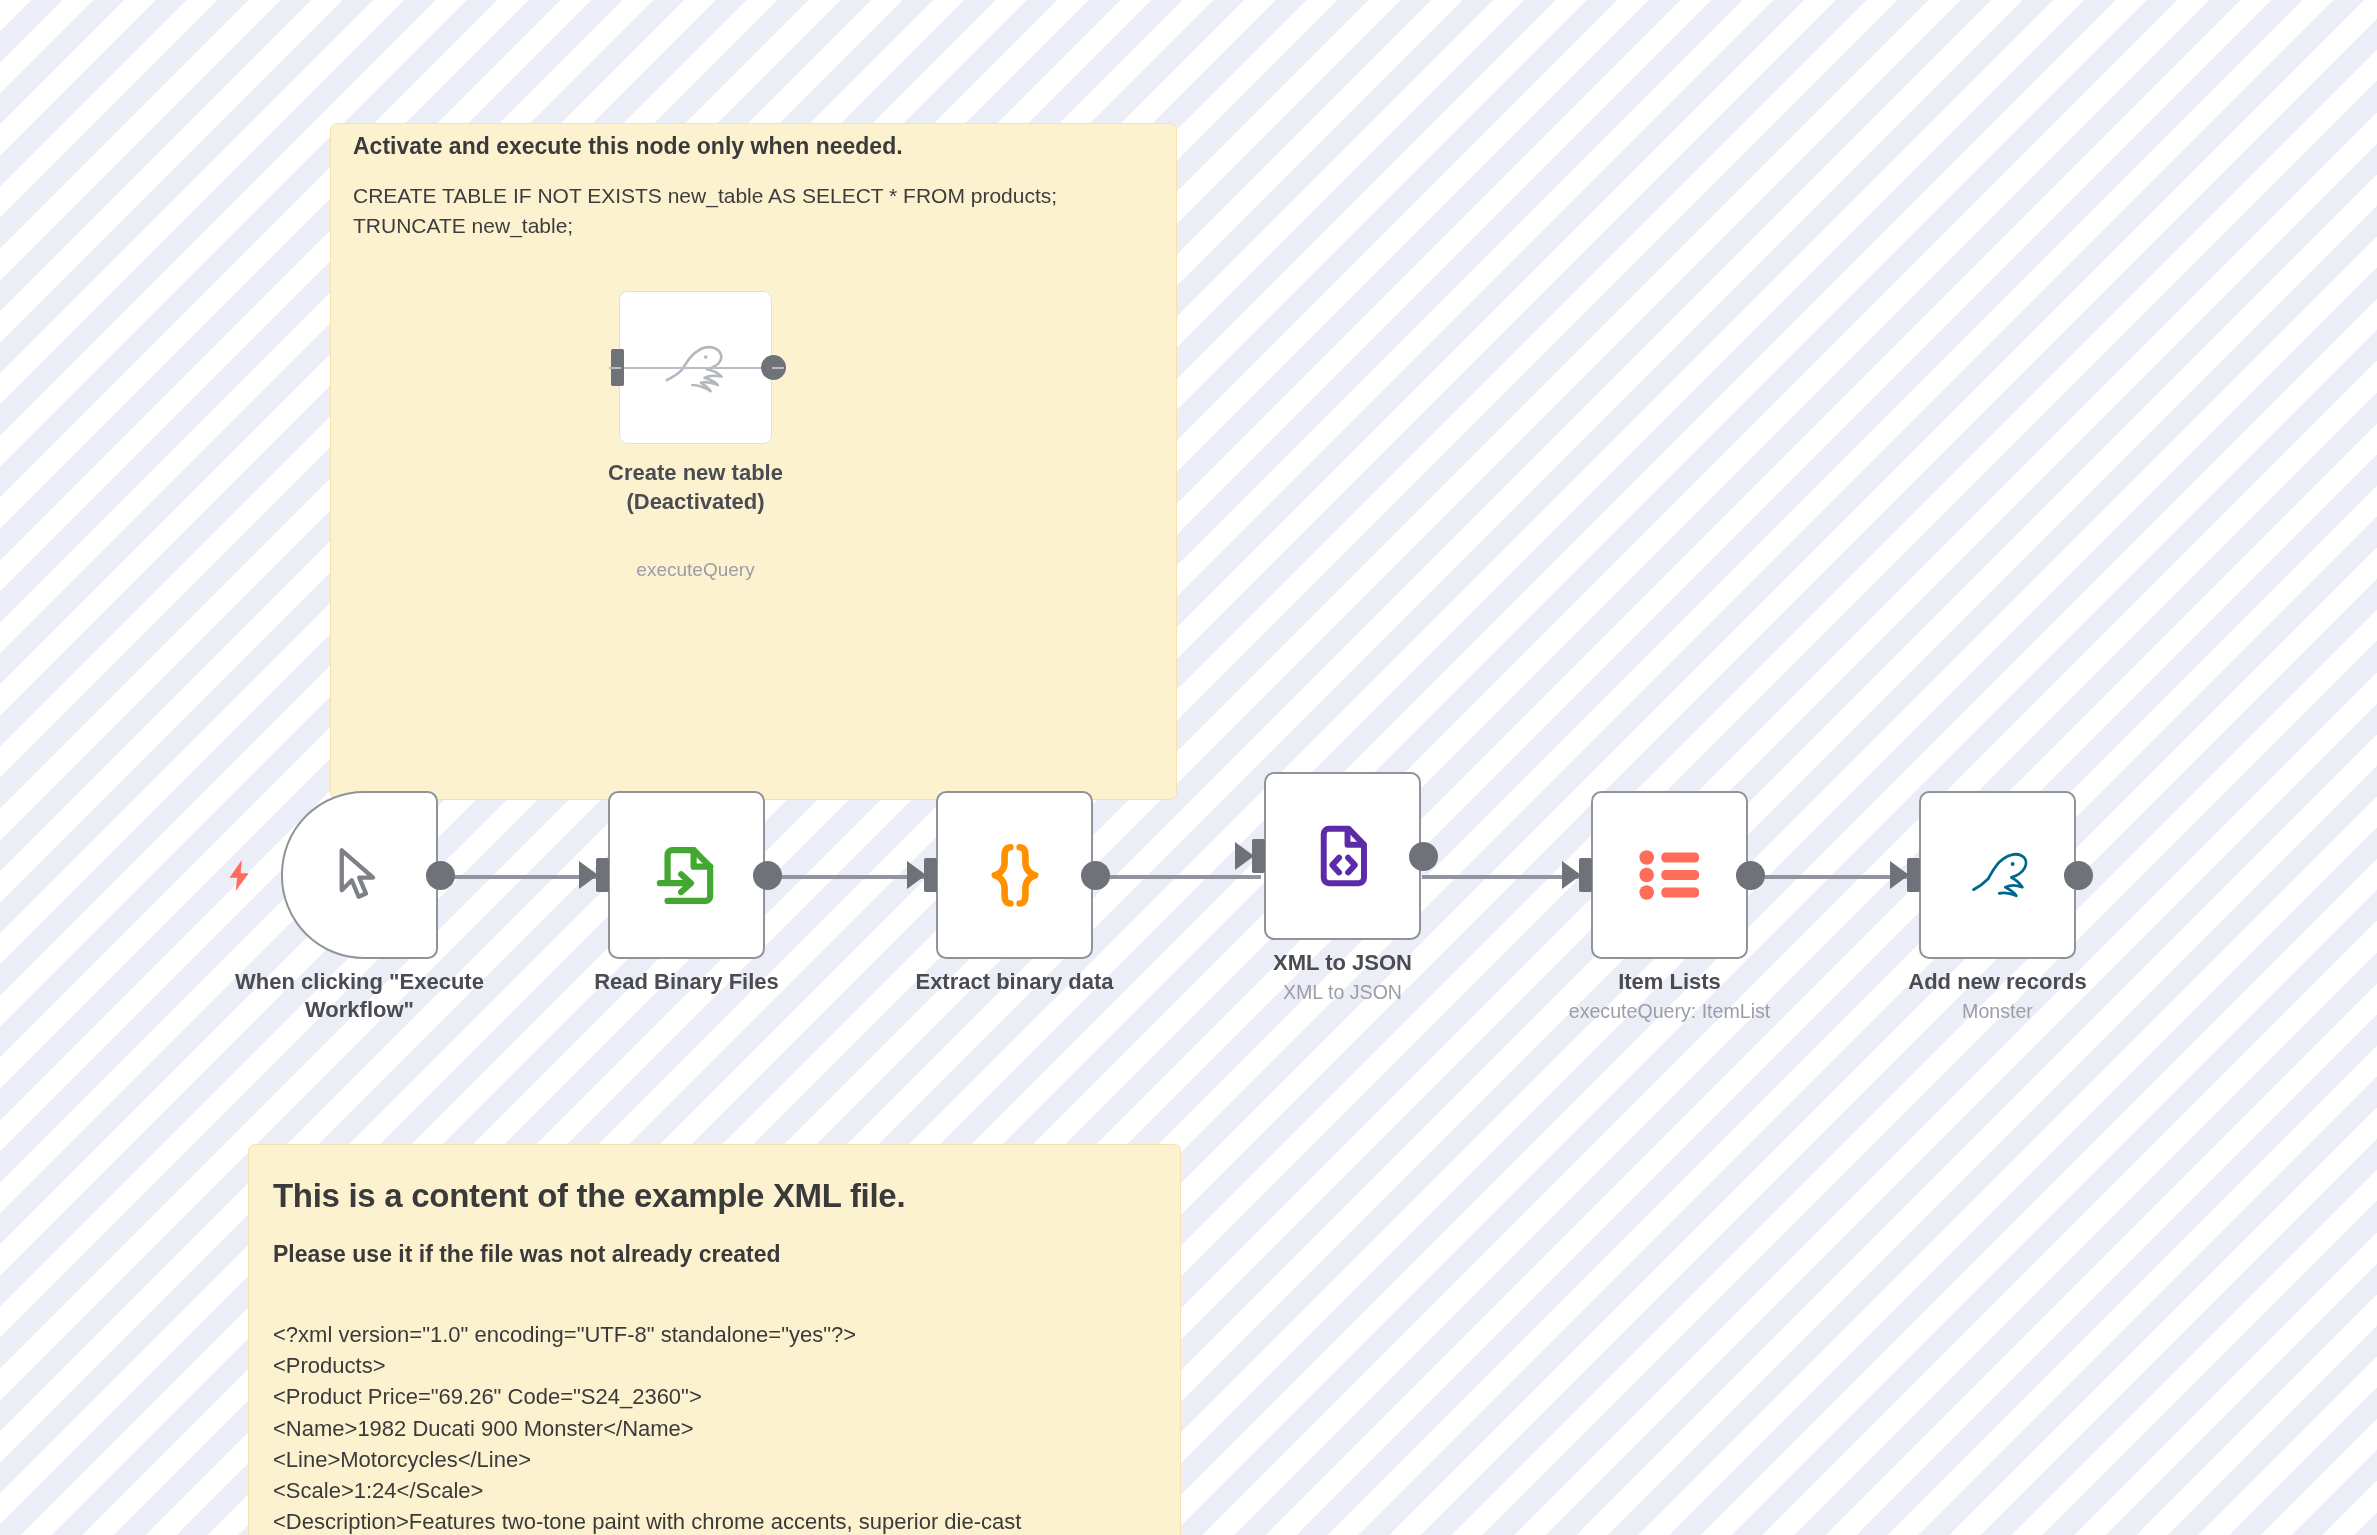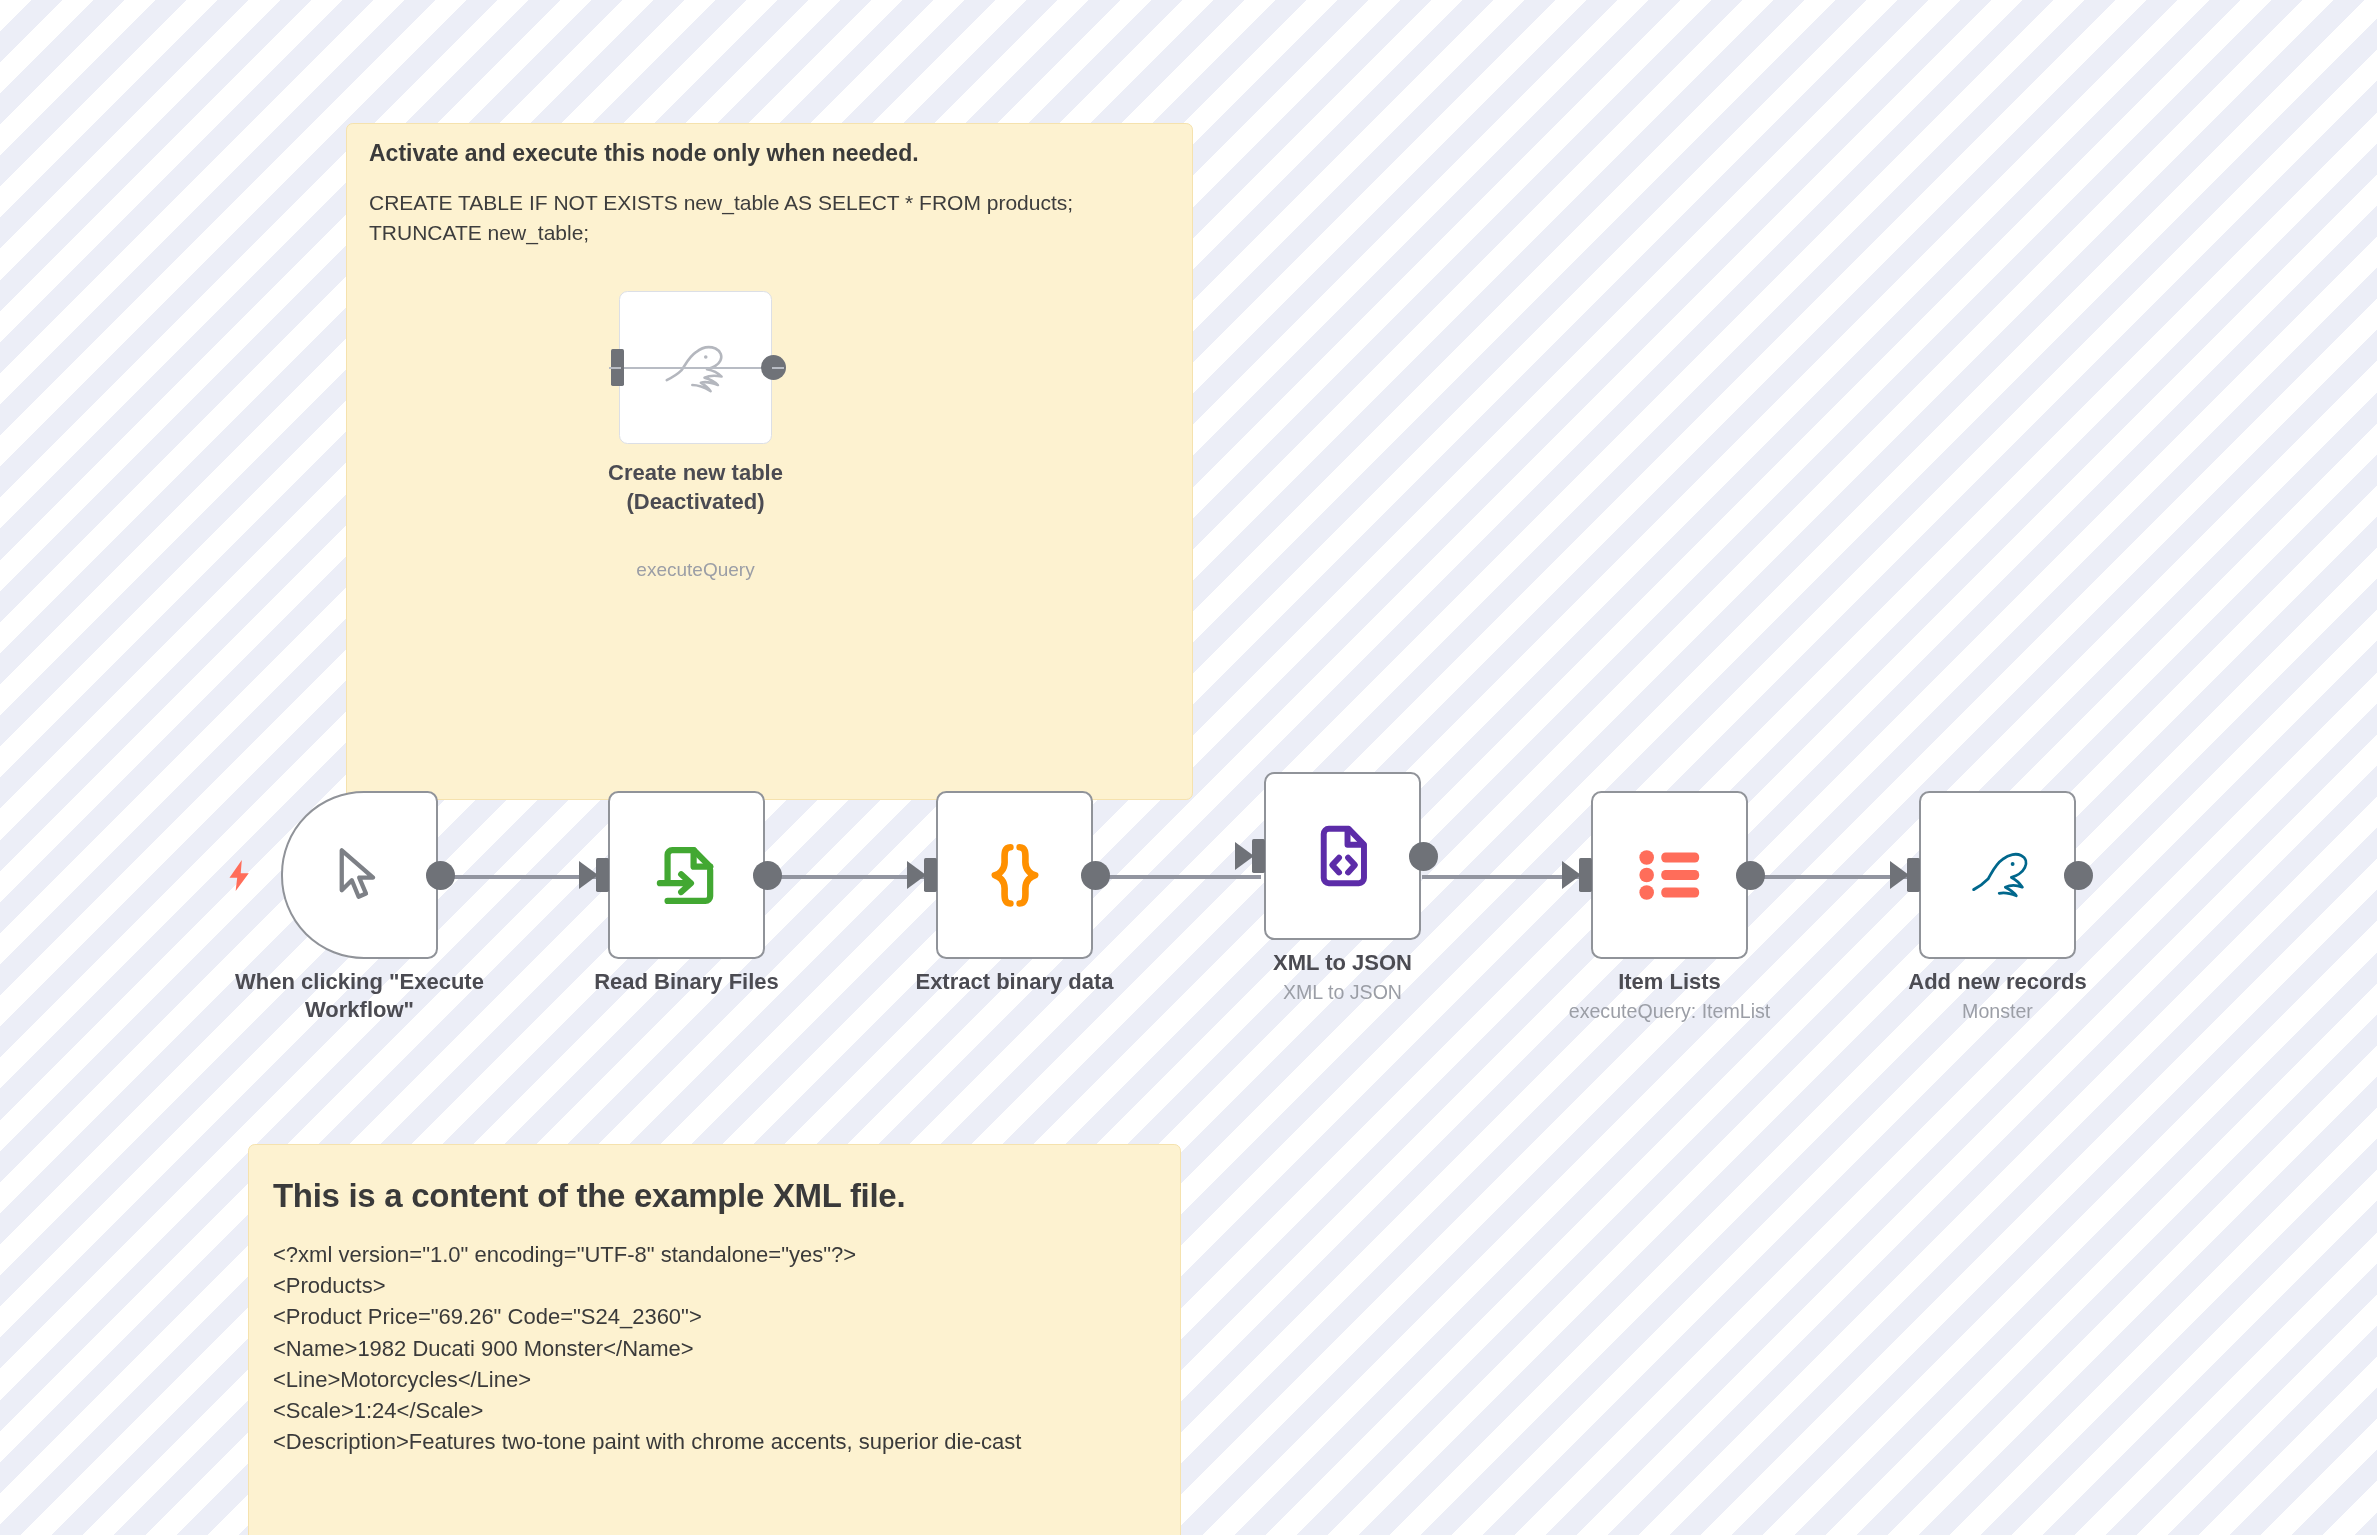--- a/index.html
+++ b/index.html
@@ -35,21 +35,21 @@
   .sticky-sub {
     font-weight: bold;
     line-height: 1.35;
   }
   .sticky-body {
     line-height: 1.42;
     white-space: pre-wrap;
     word-break: break-word;
   }
 
-  #note-top { left: 330px; top: 123px; width: 847px; height: 677px; padding: 14px 22px; margin-left: 16px; }
+  #note-top { left: 330px; top: 123px; width: 847px; height: 677px; padding: 7px 22px; }
   #note-top .sticky-title { font-size: 23px; margin-bottom: 19px; }
   #note-top .sticky-body { font-size: 21px; font-weight: 400; color: #3d3d3d; }
 
   #note-bottom { left: 248px; top: 1144px; width: 933px; height: 400px; padding: 29px 24px; overflow: hidden; }
   #note-bottom .sticky-title { font-size: 33px; margin-bottom: 20.4px; letter-spacing: -0.3px; }
   #note-bottom .sticky-sub { font-size: 23px; margin-bottom: 49px; }
   #note-bottom .sticky-body { font-size: 22px; color: #3a3a3a; font-weight: 400; }
 
   
   .node-wrap { position: absolute; }
@@ -290,20 +290,21 @@
       <div class="ep-in"></div>
       <div class="ep-in-arrow"></div>
       <div class="ep-out"></div>
     </div>
     <div class="node-label">Add new records</div>
     <div class="node-sub" style="top:209px;">Monster</div>
   </div>
 
   <div class="sticky" id="note-bottom">
     <div class="sticky-title">This is a content of the example XML file.</div>
+    <div class="sticky-sub">Please use it if the file was not already created</div>
     <div class="sticky-body">&lt;?xml version="1.0" encoding="UTF-8" standalone="yes"?&gt;
 &lt;Products&gt;
 &lt;Product Price="69.26" Code="S24_2360"&gt;
 &lt;Name&gt;1982 Ducati 900 Monster&lt;/Name&gt;
 &lt;Line&gt;Motorcycles&lt;/Line&gt;
 &lt;Scale&gt;1:24&lt;/Scale&gt;
 &lt;Description&gt;Features two-tone paint with chrome accents, superior die-cast</div>
   </div>
 
 </div>

